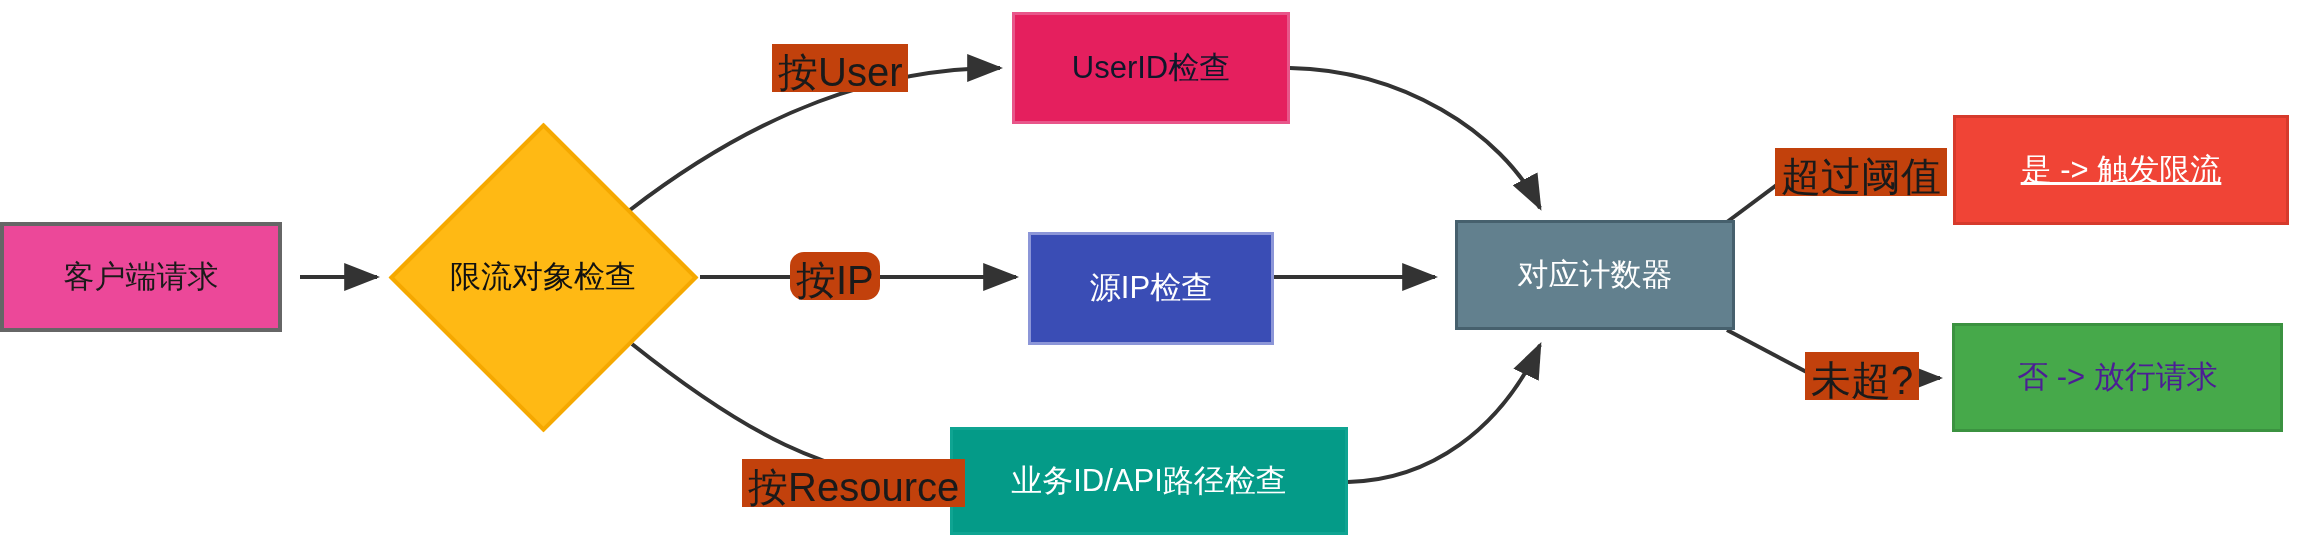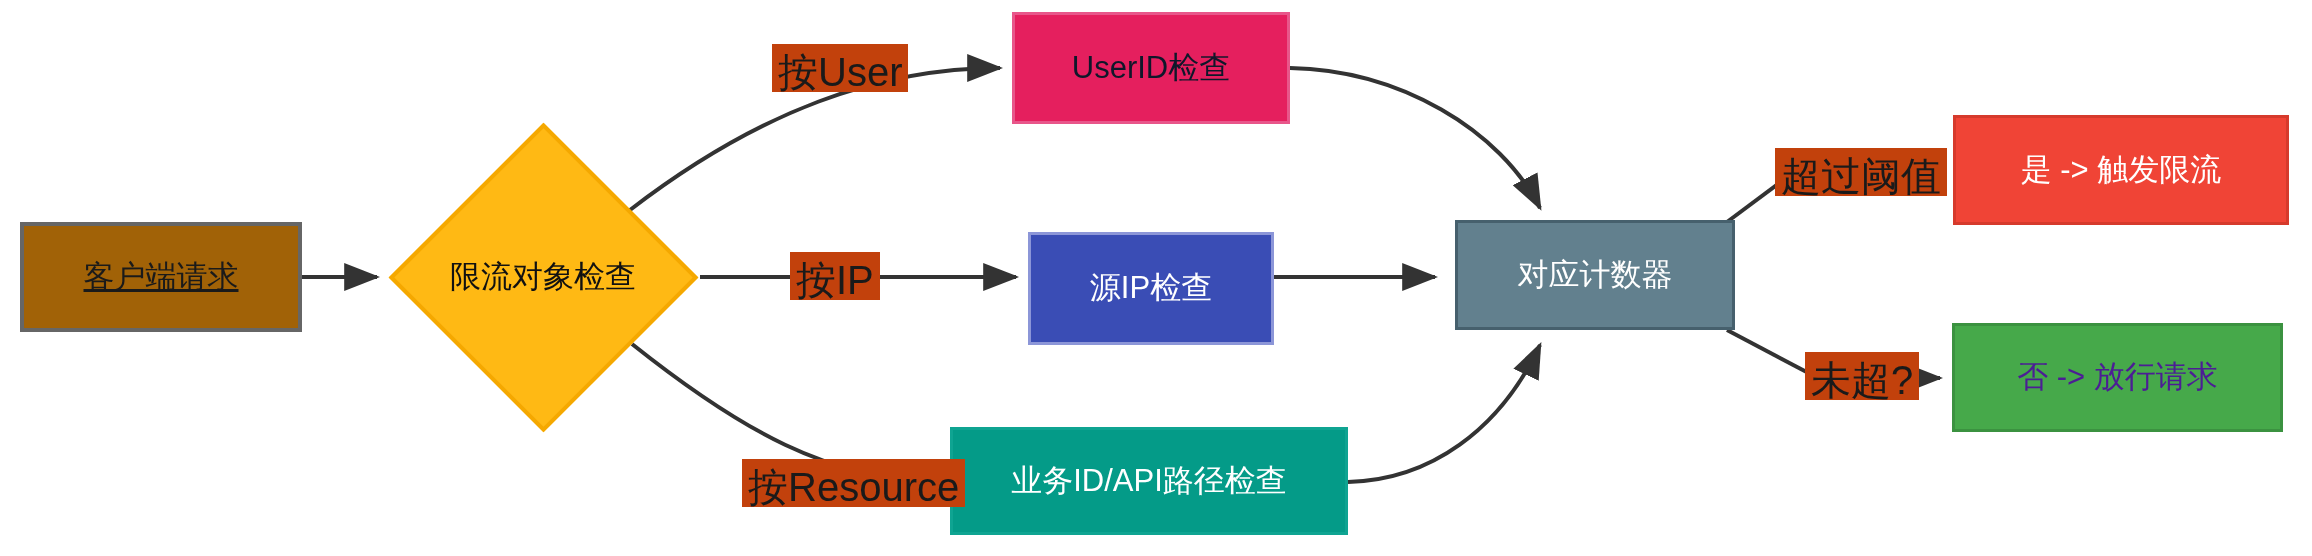--- a/index.html
+++ b/index.html
@@ -33,29 +33,28 @@
     text-align: center;
     line-height: 1.1;
   }
   .node-label {
     display: block;
     white-space: nowrap;
   }
 
   
   #node-client {
-    left: 20px;
+    left: 0;
     top: 222px;
     width: 282px;
     height: 110px;
-    background: #a16207;
+    background: #ec4899;
     border: 4px solid #666666;
     color: #1a1a1a;
     font-size: 31px;
-    text-decoration: underline;
   }
 
   
   #node-decision {
     left: 388px;
     top: 122px;
     width: 310px;
     height: 310px;
   }
   #node-decision .diamond-shape {
@@ -126,20 +125,21 @@
   
   #node-throttle {
     left: 1953px;
     top: 115px;
     width: 336px;
     height: 110px;
     background: #F04436;
     border: 3px solid #D63A2C;
     color: #ffffff;
     font-size: 31px;
+    text-decoration: underline;
   }
   #node-pass {
     left: 1952px;
     top: 323px;
     width: 331px;
     height: 109px;
     background: #46A94A;
     border: 3px solid #3B9240;
     color: #4c1d95;
     font-size: 31px;
@@ -150,21 +150,21 @@
     position: absolute;
     background: #c2410c;
     color: #1a1a1a;
     font-size: 40px;
     line-height: 1.0;
     padding: 8px 6px 0 6px;
     white-space: nowrap;
     box-sizing: border-box;
   }
   #label-by-user    { left: 772px;  top: 44px;  }
-  #label-by-ip      { left: 790px;  top: 252px; }
+  #label-by-ip      { left: 790px;  top: 252px; border-radius: 14px; }
   #label-by-resource{ left: 742px;  top: 459px; }
   #label-over       { left: 1775px; top: 148px; }
   #label-under      { left: 1805px; top: 352px; }
 </style>
 </head>
 <body>
 
 <div id="diagram-root">
 
   <svg id="edge-layer" viewBox="0 0 2312 556" xmlns="http://www.w3.org/2000/svg">

